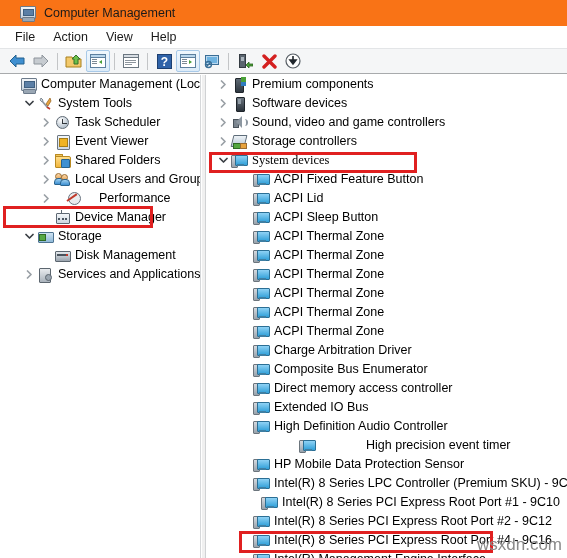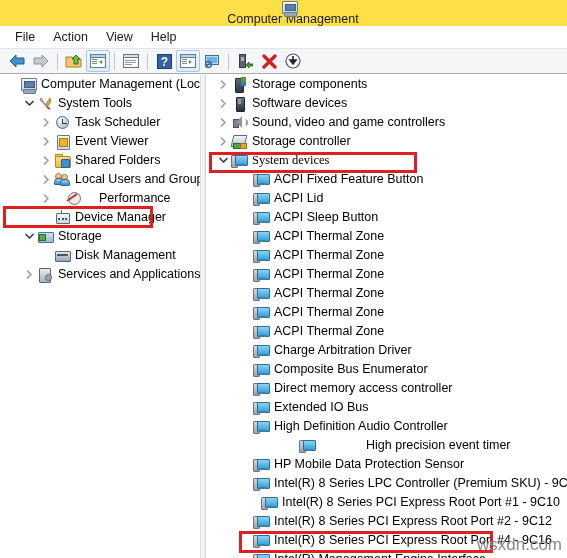--- a/index.html
+++ b/index.html
@@ -14,22 +14,21 @@
     color: #000000;
     position: relative;
   }
 
   
   #titlebar {
     height: 26px;
     display: flex;
     align-items: center;
     padding-left: 19px;
-    background: #fde047;
-    flex-direction: column;
+    background: #f97316;
   }
   #titlebar .app-icon { width: 18px; height: 16px; position: relative; margin-right: 7px; }
   .mmc-icon-shape {
     position:absolute; left:1px; top:1px; width:14px; height:11px;
     background: linear-gradient(#f2f5f8,#c6d2de);
     border:1px solid #6d7b8b; border-radius:1px;
   }
   .mmc-icon-shape:after{
     content:""; position:absolute; left:2px; top:2px; width:9px; height:5px;
     background:#5b7fa6; border:1px solid #3f5f80;
@@ -491,21 +490,21 @@
           <span class="chev">
             <svg width="9" height="9" viewBox="0 0 9 9">
               <path d="M2.5 1 L6 4.5 L2.5 8" fill="none" stroke="#9aa0a6" stroke-width="1.7" stroke-linecap="round" stroke-linejoin="round"></path>
             </svg>
           </span>
           <span class="ic">
             <span class="i-swcomp"></span>
             <span class="i-swcomp-g"></span>
             <span class="i-swcomp-b"></span>
           </span>
-          <span class="lbl">Storage components</span>
+          <span class="lbl">Premium components</span>
         </div>
         <div class="row" style="padding-left: 9px;">
           <span class="chev">
             <svg width="9" height="9" viewBox="0 0 9 9">
               <path d="M2.5 1 L6 4.5 L2.5 8" fill="none" stroke="#9aa0a6" stroke-width="1.7" stroke-linecap="round" stroke-linejoin="round"></path>
             </svg>
           </span>
           <span class="ic">
             <span class="i-swdev"></span>
             <span class="i-swdev-in"></span>
@@ -529,21 +528,21 @@
           <span class="chev">
             <svg width="9" height="9" viewBox="0 0 9 9">
               <path d="M2.5 1 L6 4.5 L2.5 8" fill="none" stroke="#9aa0a6" stroke-width="1.7" stroke-linecap="round" stroke-linejoin="round"></path>
             </svg>
           </span>
           <span class="ic">
             <span class="i-storctrl"></span>
             <span class="i-storctrl-g"></span>
             <span class="i-storctrl-o"></span>
           </span>
-          <span class="lbl">Storage controller</span>
+          <span class="lbl">Storage controllers</span>
         </div>
         <div class="row" style="padding-left: 9px; font-family: Liberation Serif, serif;">
           <span class="chev">
             <svg width="9" height="9" viewBox="0 0 9 9">
               <path d="M1 2.5 L4.5 6 L8 2.5" fill="none" stroke="#3a3f44" stroke-width="1.7" stroke-linecap="round" stroke-linejoin="round"></path>
             </svg>
           </span>
           <span class="ic">
             <span class="i-sysdev-t"></span>
             <span class="i-sysdev-m"></span>

